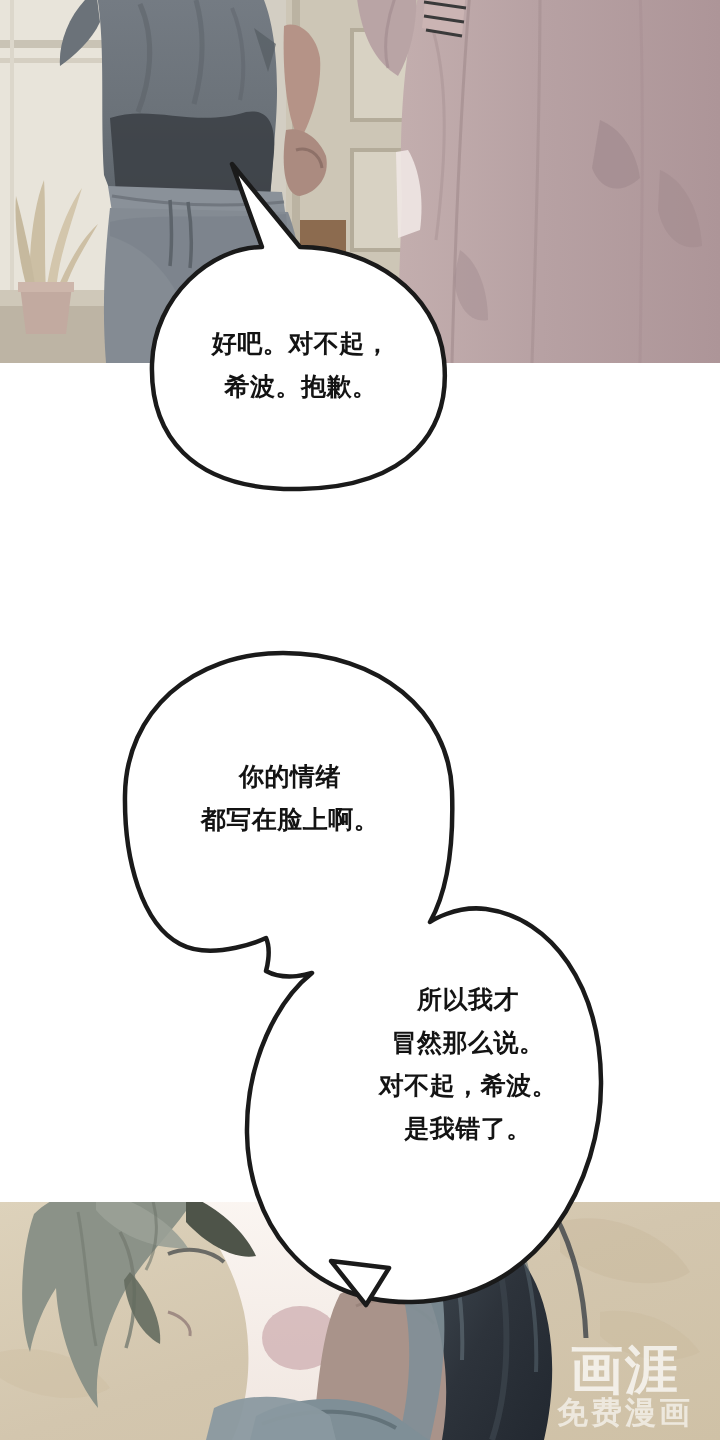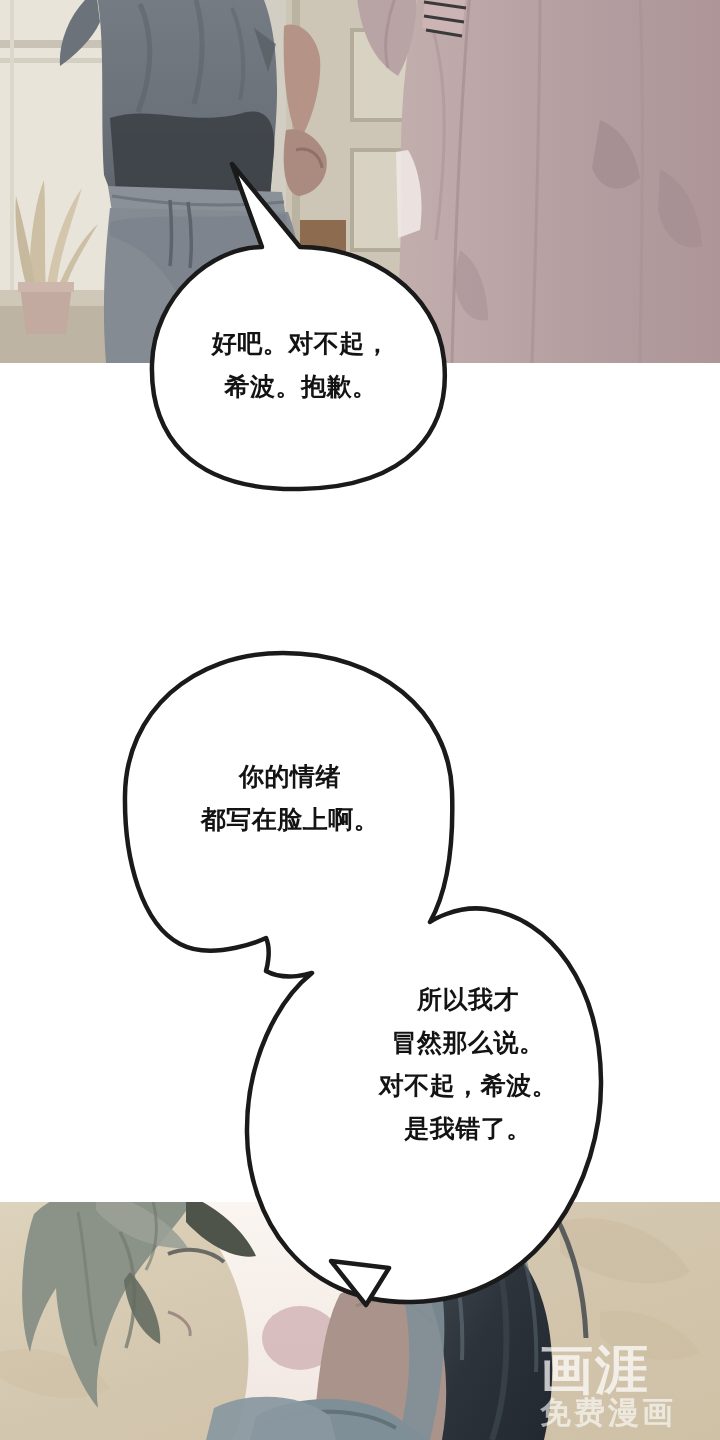--- a/index.html
+++ b/index.html
@@ -86,20 +86,21 @@
     font-size: 25px;
     line-height: 43px;
   }
 
   
   #watermark {
     position: absolute;
     right: 10px;
     bottom: 12px;
     width: 170px;
+    text-align: center;
     pointer-events: none;
     user-select: none;
   }
   #watermark .wm-main {
     font-size: 53px;
     font-weight: 700;
     line-height: 56px;
     color: rgba(255,255,255,0.72);
     letter-spacing: 2px;
     font-family: "Liberation Sans", "DejaVu Sans", sans-serif;

